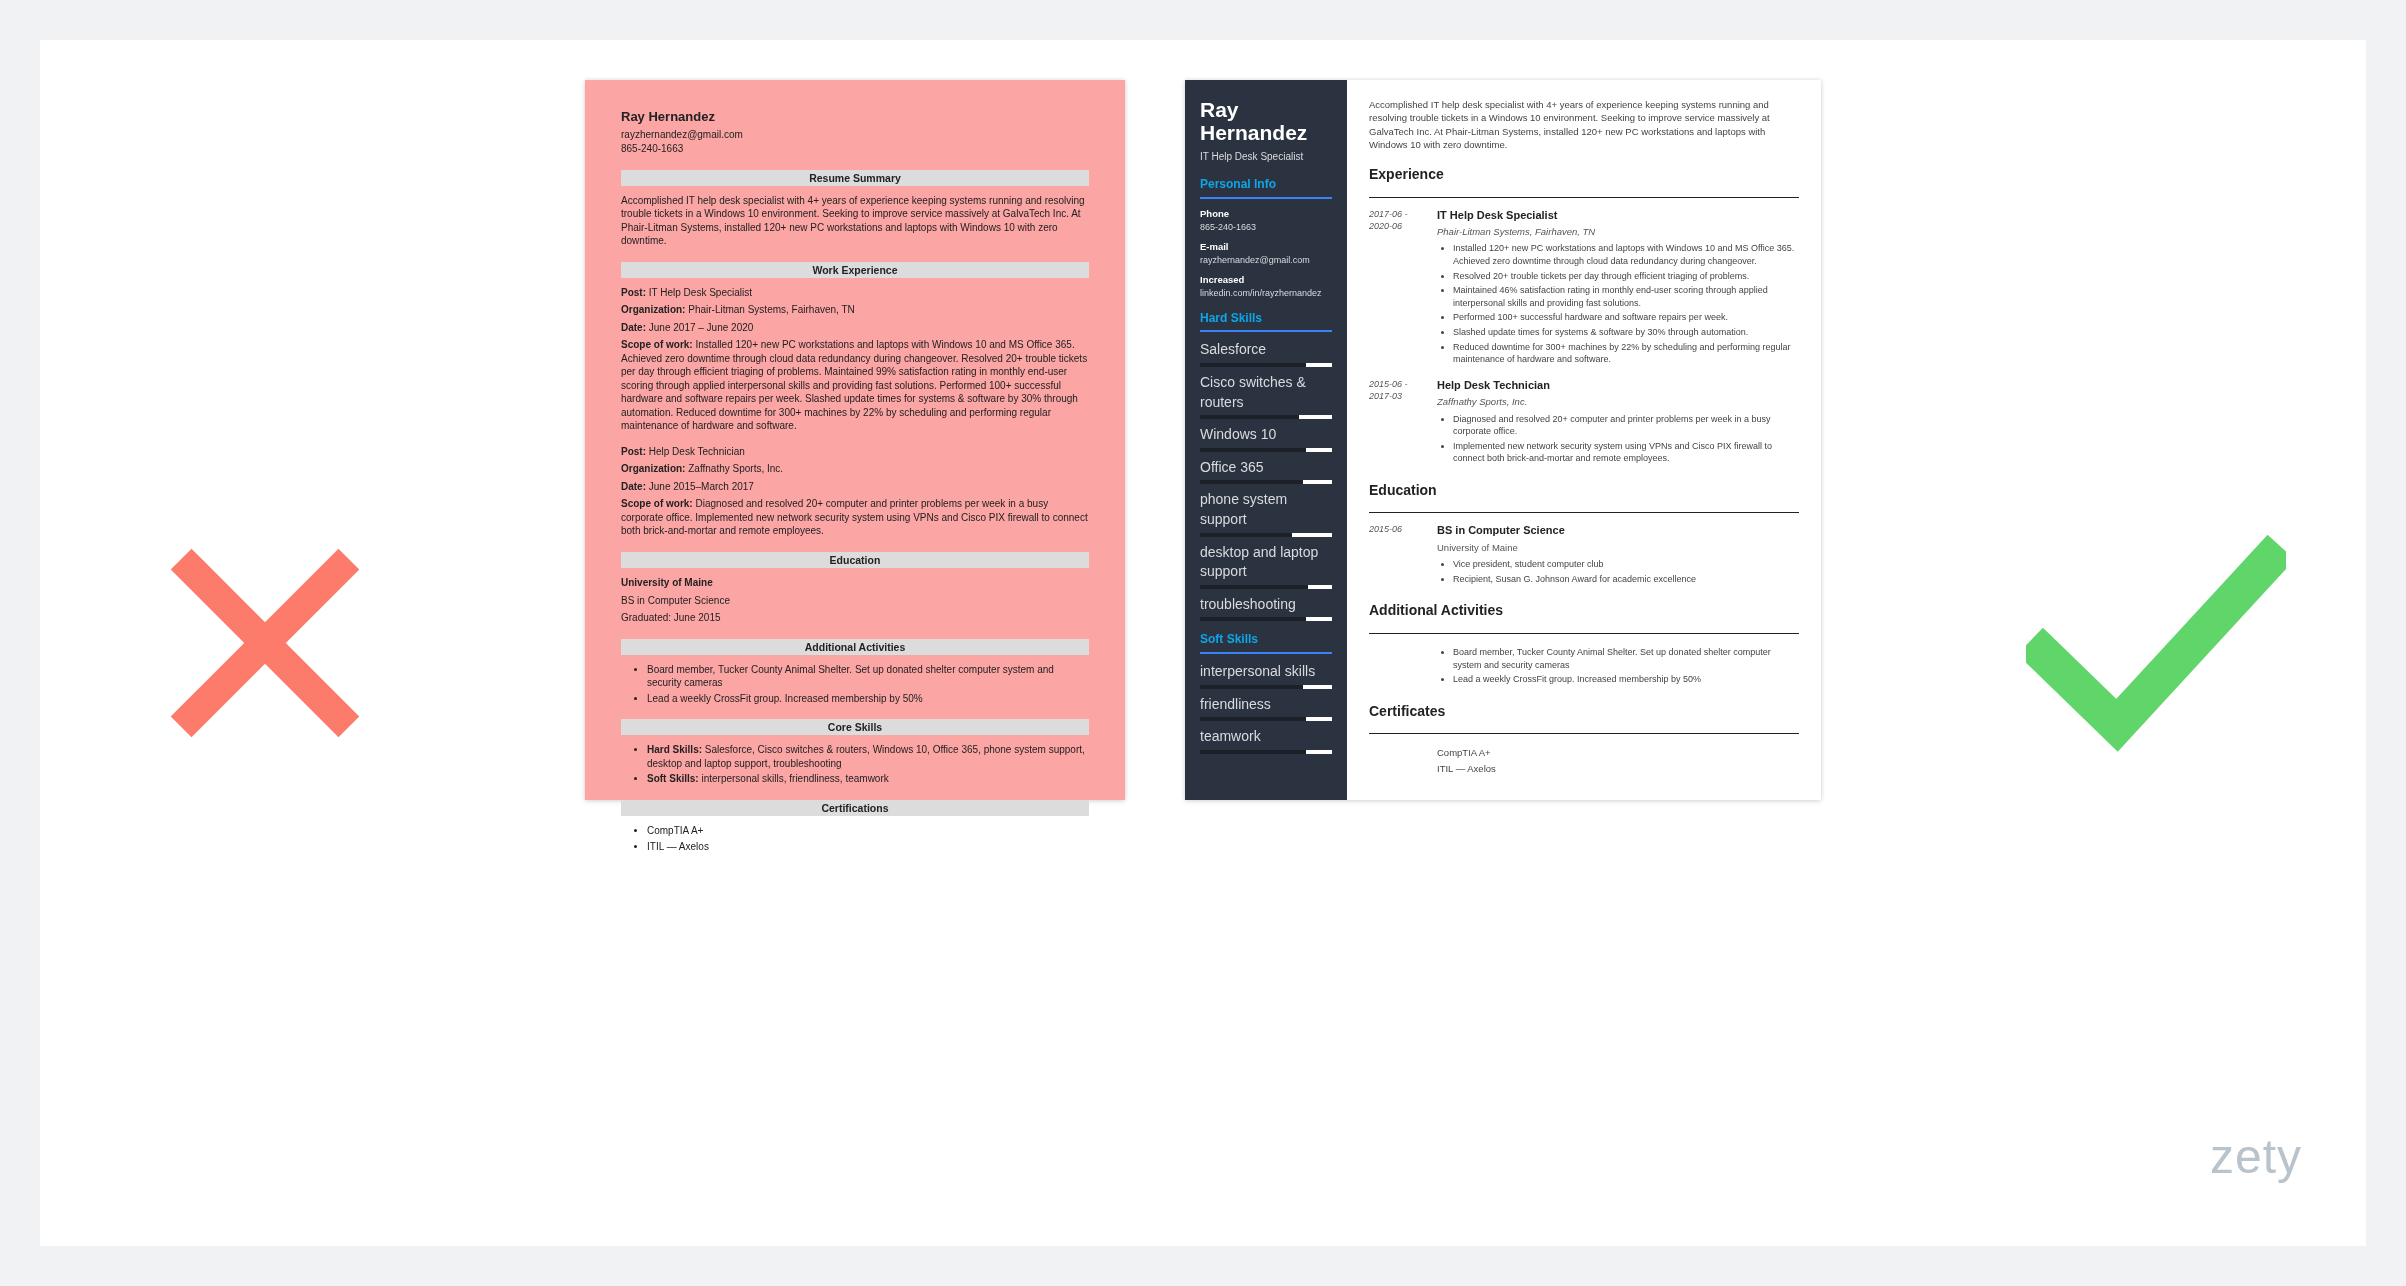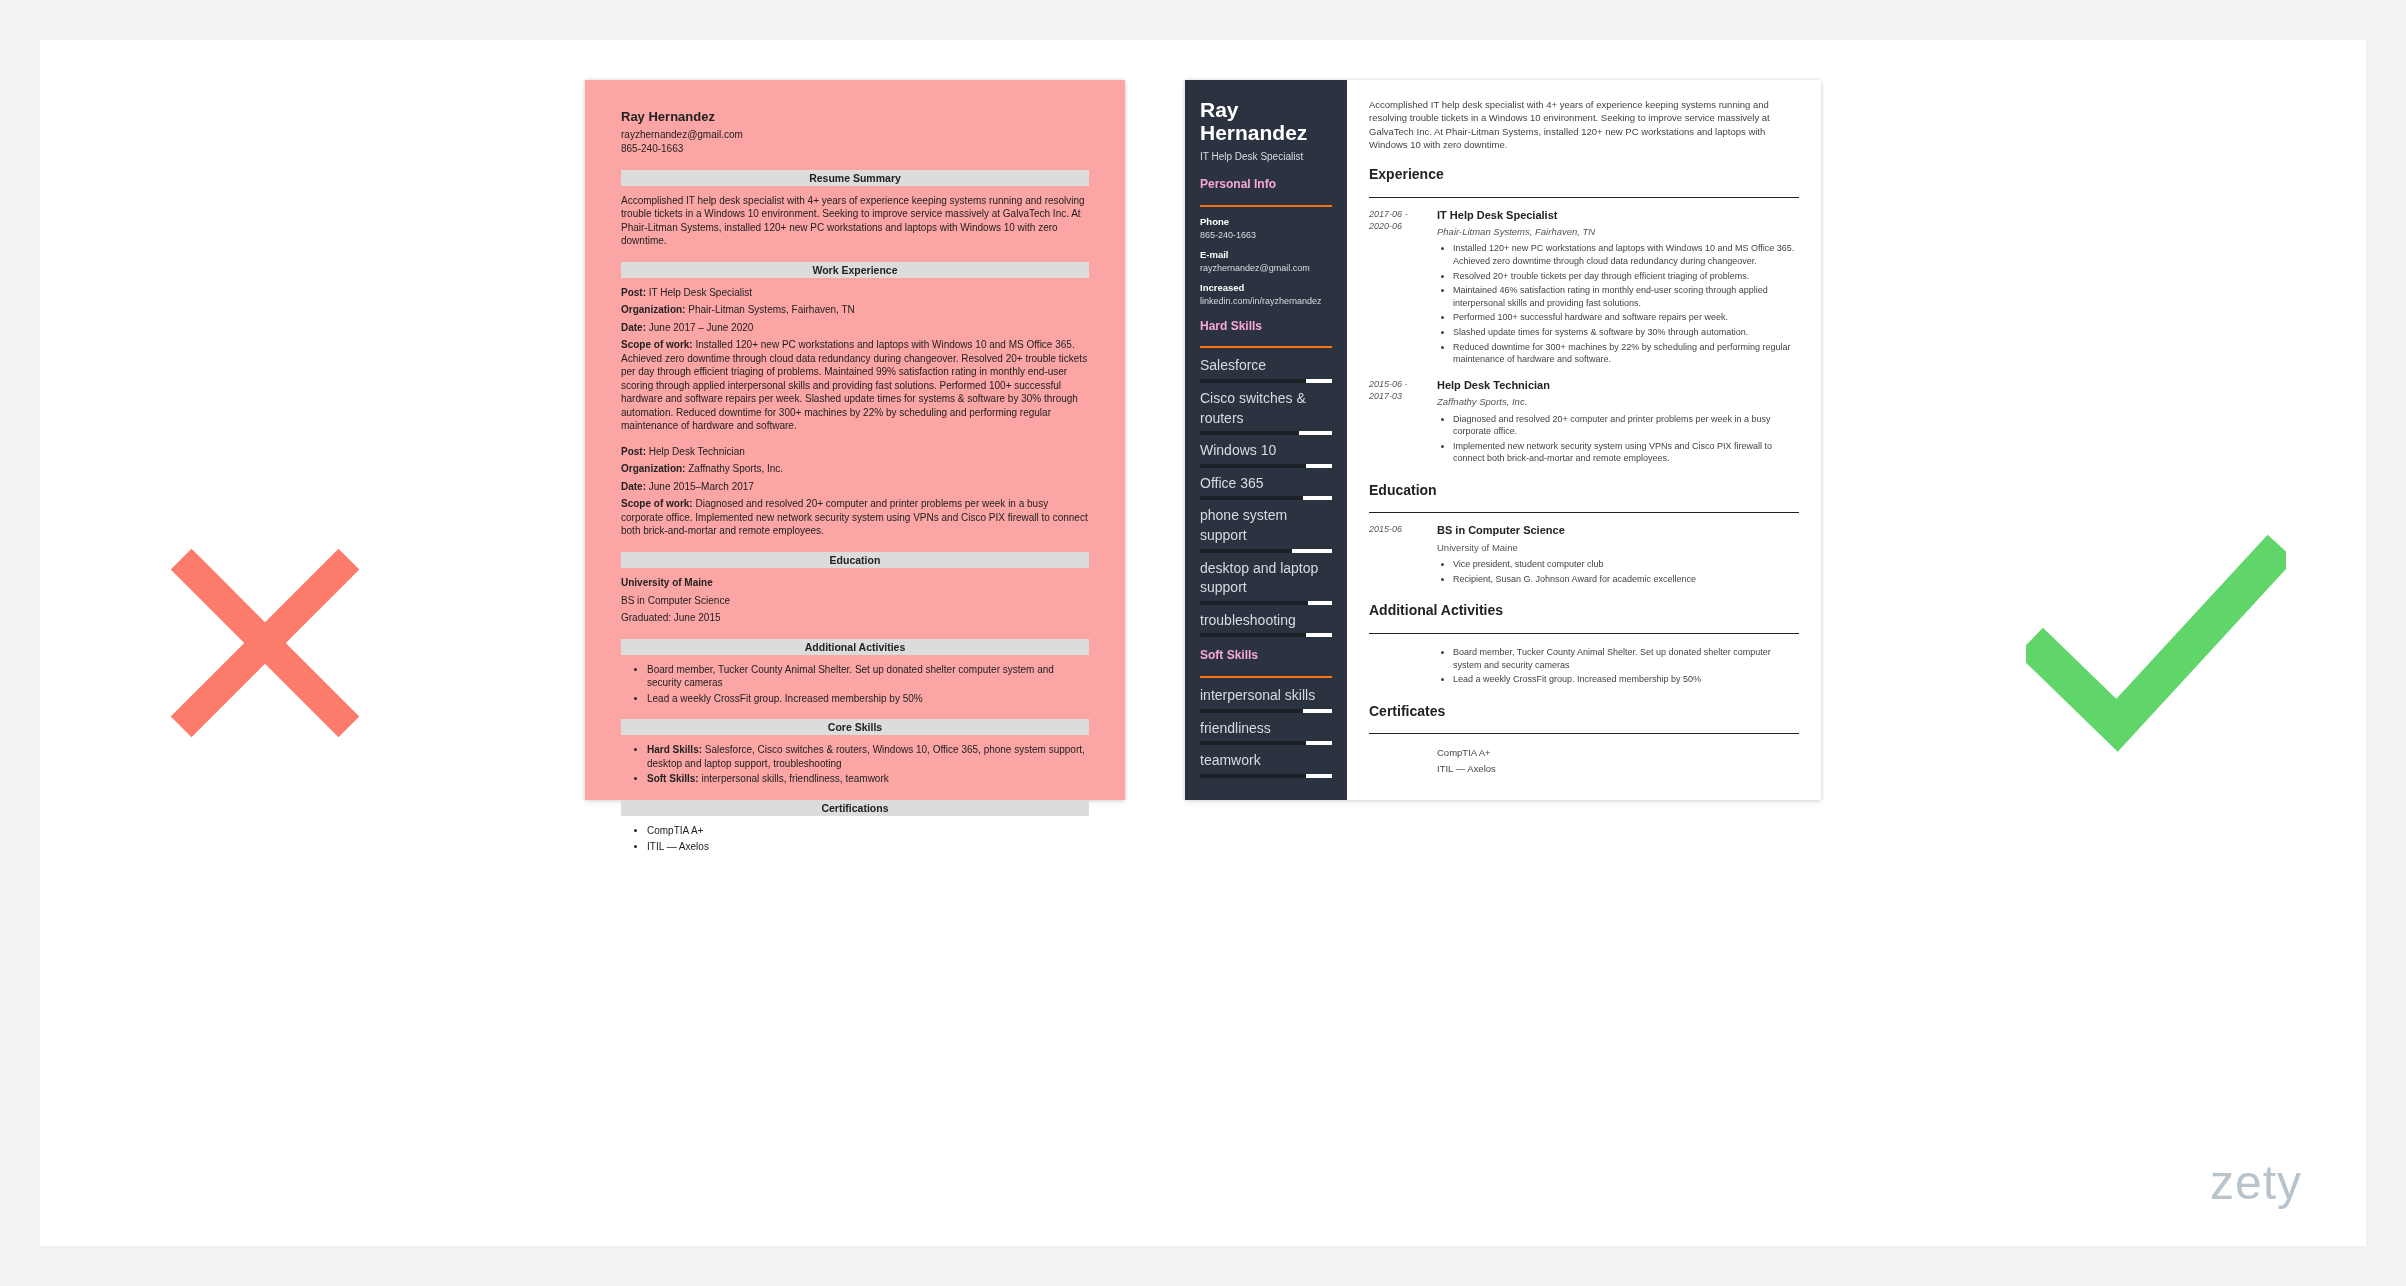--- a/index.html
+++ b/index.html
@@ -61,21 +61,21 @@
   }
   .sidebar {
     width: 162px;
     background: #2b3340;
     color: #e6e8ec;
     padding: 18px 15px 18px 15px;
     font-size: 9.5px;
   }
   .sidebar .sb-name { font-size: 21px; font-weight: bold; color: #fff; line-height: 1.1; }
   .sidebar .sb-title { color: #d9dbe0; font-size: 10px; margin: 6px 0 12px 0; }
-  .sidebar .sb-sec { font-weight: bold; color:#f9a8d4; font-size:12px; border-bottom: 2px solid #f97316; padding-bottom: 12px; margin: 10px 0 8px 0; }
+  .sidebar .sb-sec { font-weight: bold; color:#0ea5e9; font-size:12px; border-bottom: 2px solid #3b82f6; padding-bottom: 4px; margin: 10px 0 8px 0; }
   .sidebar .sb-lbl { font-weight: bold; color:#fff; font-size: 9.5px; margin-top: 6px; }
   .sidebar .sb-val { color:#d9dbe0; font-size: 9px; margin-top: 1px; word-wrap: break-word; }
   .skill-row { margin: 6px 0 4px 0; }
   .skill-name { font-size: 14px; color:#d9dbe0; margin-bottom: 3px; }
   .skill-bar { height: 4px; background: #ffffff; position: relative; }
   .skill-bar .fill { position:absolute; top:0; left:0; bottom:0; background:#1b2029; }
   .main {
     flex: 1;
     padding: 18px 22px 18px 22px;
   }
@@ -98,21 +98,21 @@
   
   .mark { position:absolute; top: 50%; transform: translateY(-50%); }
   .mark.x { left: 120px; }
   .mark.check { right: 80px; }
   .mark svg { display:block; }
 
   
   .watermark {
     position: absolute;
     right: 64px;
-    bottom: 36px;
+    bottom: 62px;
     font-size: 48px;
     letter-spacing: 1px;
     color: #b9c3cc;
     font-family: Arial, Helvetica, sans-serif;
     font-weight: 400;
   }
 </style>
 </head>
 <body>
 

